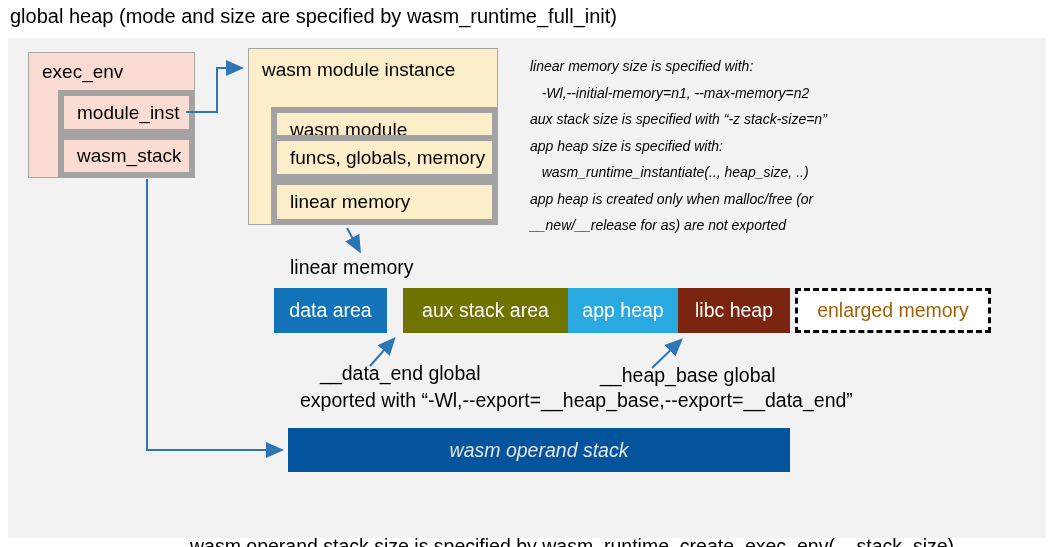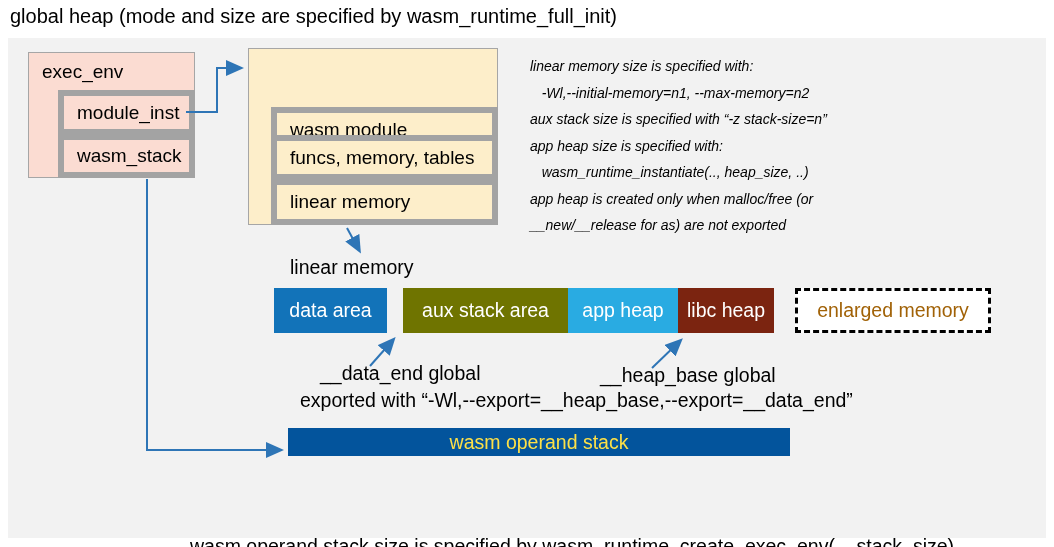--- a/index.html
+++ b/index.html
@@ -34,55 +34,56 @@
   .notes div{white-space:pre;}
   
   .lm-label{left:290px;top:256px;font-size:19.5px;}
   .seg{
     top:288px;height:45px;display:flex;align-items:center;justify-content:center;
     color:#ffffff;font-size:19.5px;box-sizing:border-box;white-space:nowrap;
   }
   .seg-data{left:274px;width:113px;background:#1273b9;}
   .seg-aux{left:403px;width:165px;background:#6f7400;}
   .seg-app{left:568px;width:110px;background:#29abe2;}
-  .seg-libc{left:678px;width:96px;background:#7b2410;}
+  .seg-libc{left:678px;width:112px;background:#7b2410;}
   .seg-enlarged{
     left:795px;width:196px;background:#ffffff;color:#a16207;
     border:3px dashed #000000;
   }
   .anno{font-size:19.5px;white-space:nowrap;}
   .anno-dataend{left:320px;top:362px;}
   .anno-heapbase{left:600px;top:364px;}
   .anno-exported{left:300px;top:389px;}
   
   .opstack{
-    left:288px;top:428px;width:502px;height:28px;background:#03549c;
-    color:#fde047;font-size:19.5px;display:flex;align-items:center;justify-content:center;
+    left:288px;top:428px;width:502px;height:44px;background:#03549c;
+    color:#e5e5e5;font-size:19.5px;display:flex;align-items:center;justify-content:center;font-style:italic;
   }
   .footer{left:190px;top:479px;font-size:19.5px;line-height:27px;white-space:pre;}
   svg.arrows{left:0;top:0;pointer-events:none;}
 </style>
 </head>
 <body>
 
 <div class="stage">
 
   <div class="abs panel"></div>
 
   <div class="abs title">global heap (mode and size are specified by wasm_runtime_full_init)</div>
 
   <div class="abs structbox" style="left:28px;top:52px;width:167px;height:126px;">
     <div class="hdr" style="height:37px;">exec_env</div>
     <div class="structrow abs" style="left:29px;top:37px;width:137px;height:45px;">module_inst</div>
     <div class="structrow abs" style="left:29px;top:81px;width:137px;height:44px;">wasm_stack</div>
   </div>
 
   <div class="abs structbox cream" style="left:248px;top:48px;width:250px;height:177px;">
+    <div class="hdr" style="height:42px;">wasm module instance</div>
     <div class="structrow abs" style="left:22px;top:42px;width:227px;height:45px;margin-top:16px;">wasm module</div>
-    <div class="structrow abs" style="left:22px;top:86px;width:227px;height:45px;">funcs, memory, tables</div>
+    <div class="structrow abs" style="left:22px;top:86px;width:227px;height:45px;">funcs, globals, memory</div>
     <div class="structrow abs" style="left:22px;top:130px;width:227px;height:46px;">linear memory</div>
   </div>
 
   <div class="abs notes">
     <div>linear memory size is specified with:</div>
     <div>   -Wl,--initial-memory=n1, --max-memory=n2</div>
     <div>aux stack size is specified with “-z stack-size=n”</div>
     <div>app heap size is specified with:</div>
     <div>   wasm_runtime_instantiate(.., heap_size, ..)</div>
     <div>app heap is created only when malloc/free (or</div>

